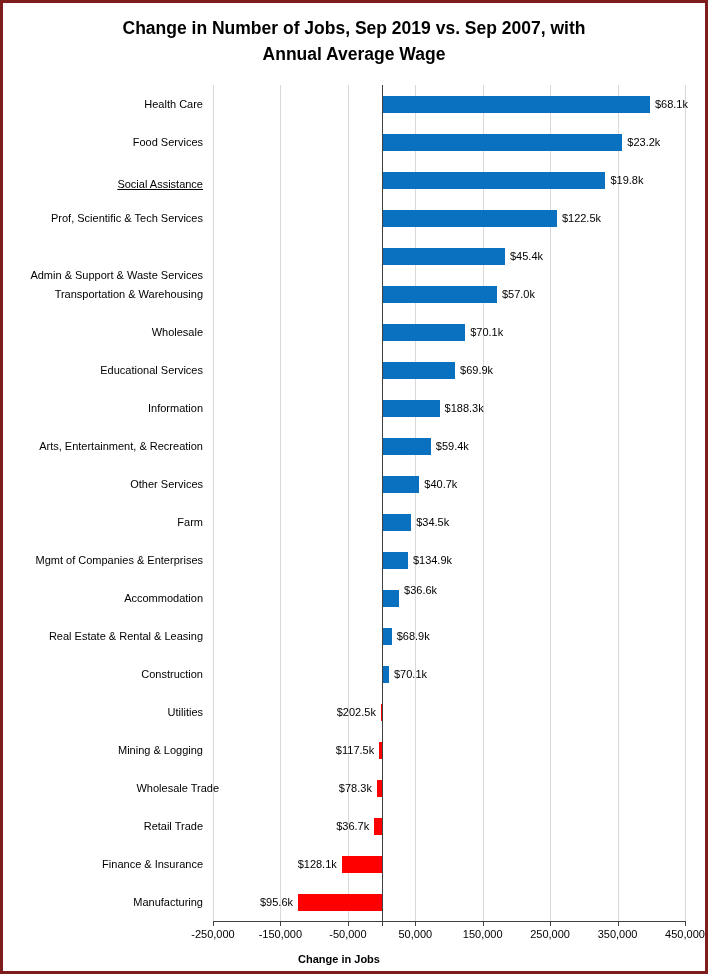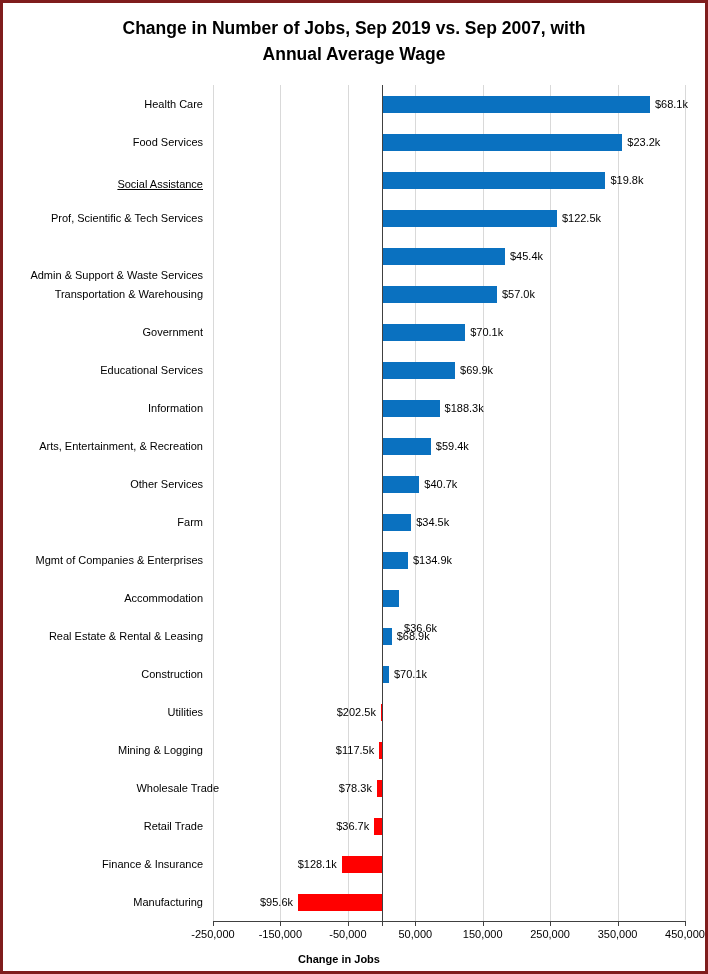--- a/index.html
+++ b/index.html
@@ -85,21 +85,21 @@
       <div class="vlabel" style="top: 177px; left: 607.4px;">$19.8k</div>
       <div class="cat" style="top: 206px;">Prof, Scientific &amp; Tech Services</div>
       <div class="bar" style="left: 378.6px; top: 206.5px; width: 175.3px; height: 17px; background: rgb(10, 113, 192);"></div>
       <div class="vlabel" style="top: 215px; left: 558.9px;">$122.5k</div>
       <div class="cat" style="top: 236px; margin-top: 27px;">Admin &amp; Support &amp; Waste Services</div>
       <div class="bar" style="left: 378.6px; top: 244.5px; width: 123.4px; height: 17px; background: rgb(10, 113, 192);"></div>
       <div class="vlabel" style="top: 253px; left: 507px;">$45.4k</div>
       <div class="cat" style="top: 282px;">Transportation &amp; Warehousing</div>
       <div class="bar" style="left: 378.6px; top: 282.5px; width: 115.3px; height: 17px; background: rgb(10, 113, 192);"></div>
       <div class="vlabel" style="top: 291px; left: 498.9px;">$57.0k</div>
-      <div class="cat" style="top: 320px;">Government</div>
+      <div class="cat" style="top: 320px;">Wholesale</div>
       <div class="bar" style="left: 378.6px; top: 320.5px; width: 83.6px; height: 17px; background: rgb(10, 113, 192);"></div>
       <div class="vlabel" style="top: 329px; left: 467.2px;">$70.1k</div>
       <div class="cat" style="top: 358px;">Educational Services</div>
       <div class="bar" style="left: 378.6px; top: 358.5px; width: 73.5px; height: 17px; background: rgb(10, 113, 192);"></div>
       <div class="vlabel" style="top: 367px; left: 457.1px;">$69.9k</div>
       <div class="cat" style="top: 396px;">Information</div>
       <div class="bar" style="left: 378.6px; top: 396.5px; width: 58px; height: 17px; background: rgb(10, 113, 192);"></div>
       <div class="vlabel" style="top: 405px; left: 441.6px;">$188.3k</div>
       <div class="cat" style="top: 434px;">Arts, Entertainment, &amp; Recreation</div>
       <div class="bar" style="left: 378.6px; top: 434.5px; width: 49.2px; height: 17px; background: rgb(10, 113, 192);"></div>
@@ -108,21 +108,21 @@
       <div class="bar" style="left: 378.6px; top: 472.5px; width: 37.8px; height: 17px; background: rgb(10, 113, 192);"></div>
       <div class="vlabel" style="top: 481px; left: 421.3px;">$40.7k</div>
       <div class="cat" style="top: 510px;">Farm</div>
       <div class="bar" style="left: 378.6px; top: 510.5px; width: 29.7px; height: 17px; background: rgb(10, 113, 192);"></div>
       <div class="vlabel" style="top: 519px; left: 413.2px;">$34.5k</div>
       <div class="cat" style="top: 548px;">Mgmt of Companies &amp; Enterprises</div>
       <div class="bar" style="left: 378.6px; top: 548.5px; width: 26.3px; height: 17px; background: rgb(10, 113, 192);"></div>
       <div class="vlabel" style="top: 557px; left: 409.9px;">$134.9k</div>
       <div class="cat" style="top: 586px;">Accommodation</div>
       <div class="bar" style="left: 378.6px; top: 586.5px; width: 17.5px; height: 17px; background: rgb(10, 113, 192);"></div>
-      <div class="vlabel" style="top: 625px; left: 401.1px;">$36.6k</div>
+      <div class="vlabel" style="top: 587px; left: 401.1px;">$36.6k</div>
       <div class="cat" style="top: 624px;">Real Estate &amp; Rental &amp; Leasing</div>
       <div class="bar" style="left: 378.6px; top: 624.5px; width: 10.1px; height: 17px; background: rgb(10, 113, 192);"></div>
       <div class="vlabel" style="top: 633px; left: 393.7px;">$68.9k</div>
       <div class="cat" style="top: 662px;">Construction</div>
       <div class="bar" style="left: 378.6px; top: 662.5px; width: 7.4px; height: 17px; background: rgb(10, 113, 192);"></div>
       <div class="vlabel" style="top: 671px; left: 391px;">$70.1k</div>
       <div class="cat" style="top: 700px;">Utilities</div>
       <div class="bar" style="left: 377.9px; top: 700.5px; width: 0.7px; height: 17px; background: rgb(255, 0, 0);"></div>
       <div class="vlabel" style="top: 709px; left: 372.9px; transform: translate(-100%, -50%);">$202.5k</div>
       <div class="cat" style="top: 738px;">Mining &amp; Logging</div>

